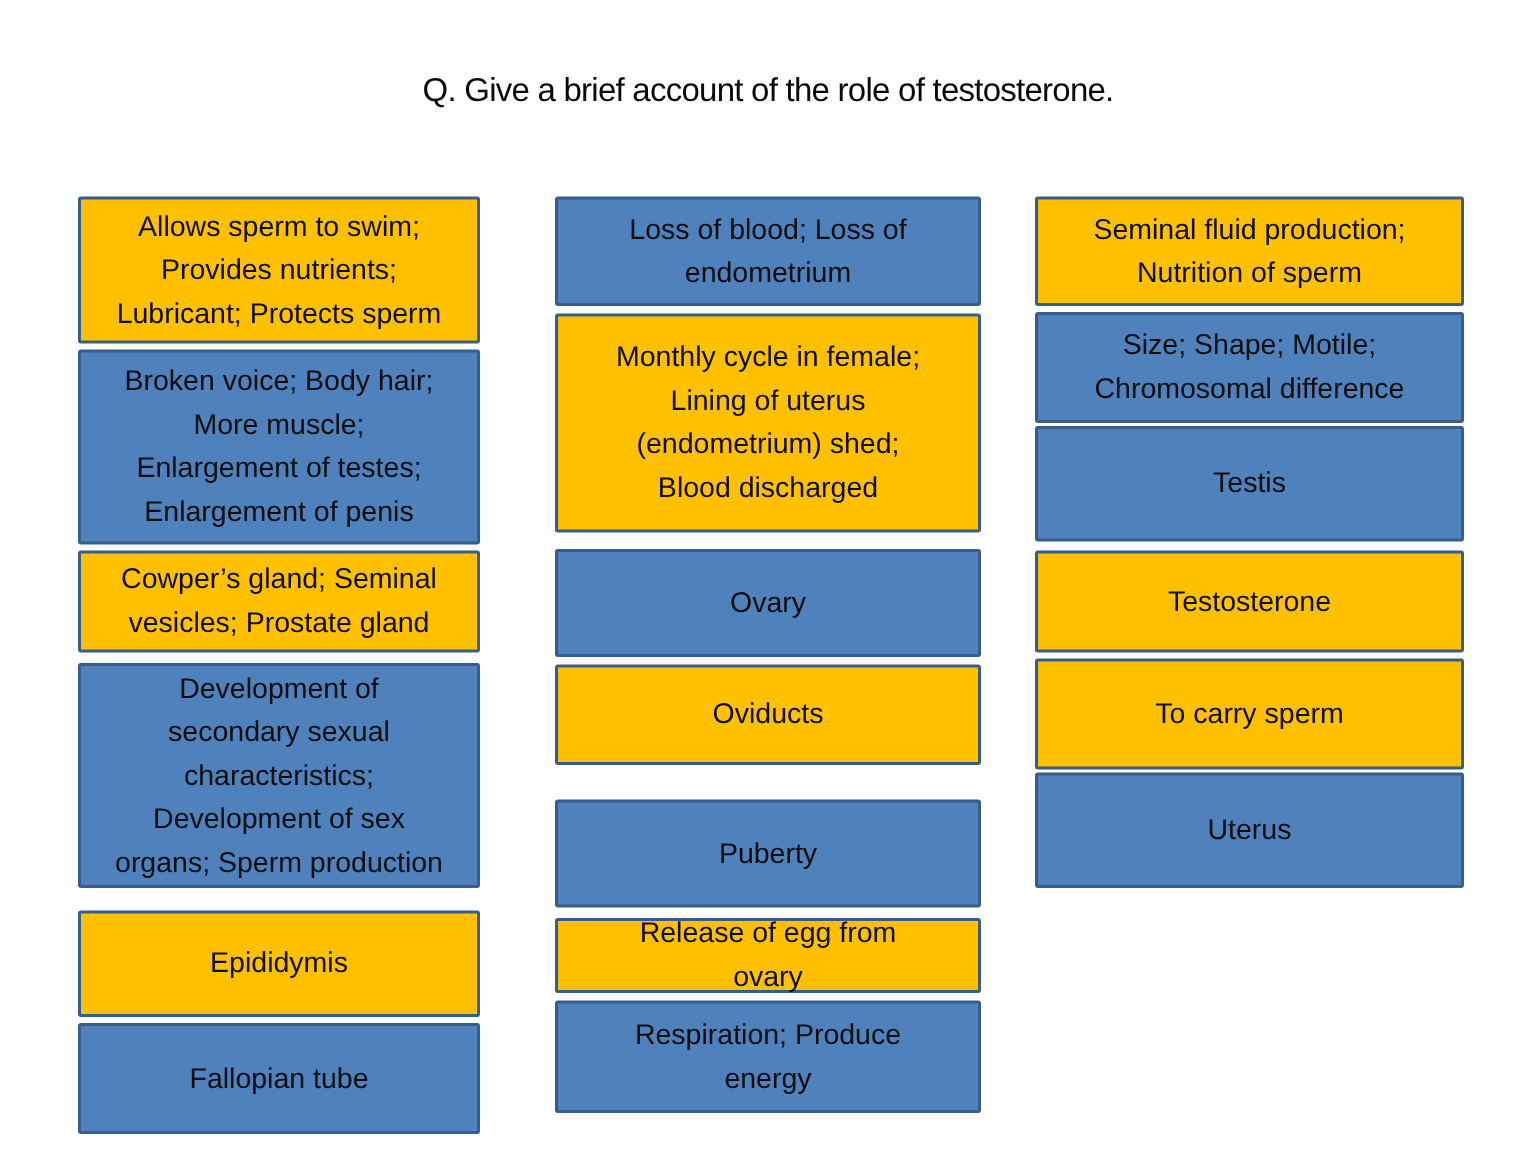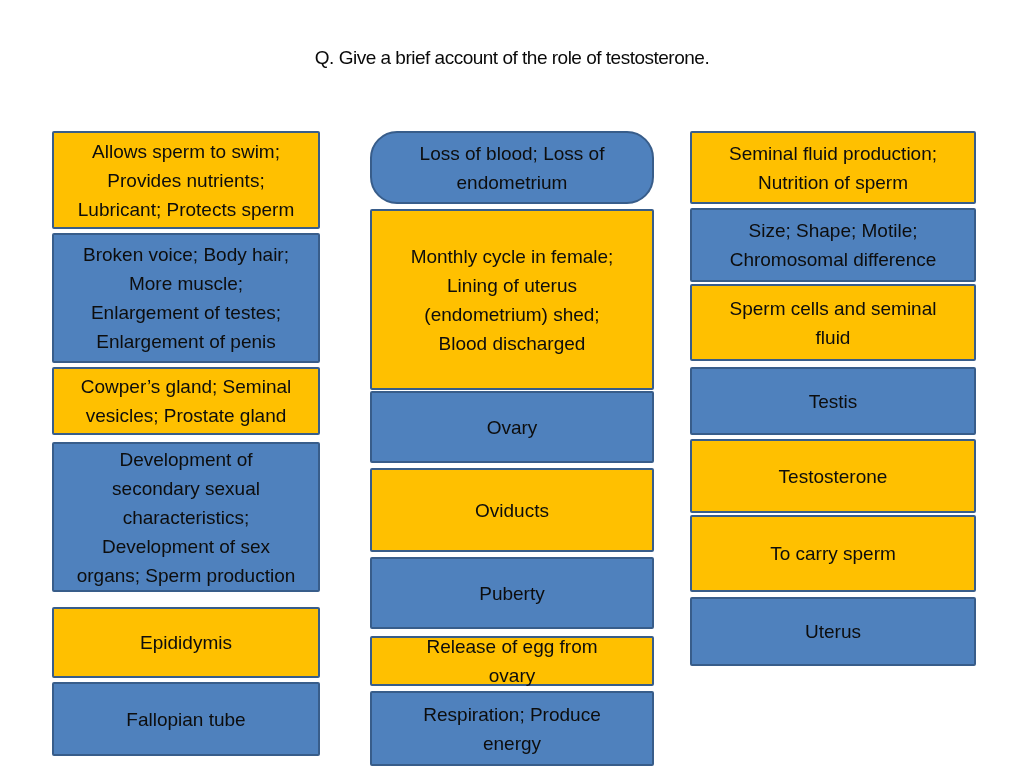--- a/index.html
+++ b/index.html
@@ -5,21 +5,21 @@
   html,body{margin:0;padding:0;}
   body{
     width:1024px;height:768px;
     background:#ffffff;
     font-family:"Liberation Sans",sans-serif;
     position:relative;overflow:hidden;
   }
   .slide-title{
     position:absolute;top:47px;left:0;width:1024px;
     text-align:center;
-    font-size:19px;
+    font-size:22px;
     color:#0a0a0a;
     letter-spacing:-0.5px;
   }
   .col{
     position:absolute;top:131px;
     display:flex;flex-direction:column;
   }
   #col1{left:52px;width:268px;}
   #col2{left:370px;width:284px;}
   #col3{left:690px;width:286px;}
@@ -38,24 +38,24 @@
   .yellow{background:#FFC000;}
   .blue{background:#4F81BD;}
   
   #col1 .box:nth-child(1){height:98px;margin-bottom:4px;}
   #col1 .box:nth-child(2){height:130px;margin-bottom:4px;}
   #col1 .box:nth-child(3){height:68px;margin-bottom:7px;}
   #col1 .box:nth-child(4){height:150px;margin-bottom:15px;}
   #col1 .box:nth-child(5){height:71px;margin-bottom:4px;text-align:center;}
   #col1 .box:nth-child(6){height:74px;}
   
-  #col2 .box:nth-child(1){height:73px;margin-bottom:5px;border-radius:27px;}
-  #col2 .box:nth-child(2){height:181px;margin-bottom:1px;}
+  #col2 .box:nth-child(1){height:73px;margin-bottom:5px;}
+  #col2 .box:nth-child(2){height:146px;margin-bottom:11px;}
   #col2 .box:nth-child(3){height:72px;margin-bottom:5px;}
-  #col2 .box:nth-child(4){height:84px;margin-bottom:5px;}
+  #col2 .box:nth-child(4){height:67px;margin-bottom:23px;}
   #col2 .box:nth-child(5){height:72px;margin-bottom:7px;}
   #col2 .box:nth-child(6){height:50px;margin-bottom:5px;}
   #col2 .box:nth-child(7){height:75px;}
   
   #col3 .box:nth-child(1){height:73px;margin-bottom:4px;}
   #col3 .box:nth-child(2){height:74px;margin-bottom:2px;}
   #col3 .box:nth-child(3){height:77px;margin-bottom:6px;}
   #col3 .box:nth-child(4){height:68px;margin-bottom:4px;}
   #col3 .box:nth-child(5){height:74px;margin-bottom:2px;}
   #col3 .box:nth-child(6){height:77px;margin-bottom:5px;}
@@ -100,19 +100,17 @@
 ovary</div>
   <div class="box blue">Respiration; Produce
 energy</div>
 </div>
 
 <div id="col3" class="col">
   <div class="box yellow">Seminal fluid production;
 Nutrition of sperm</div>
   <div class="box blue">Size; Shape; Motile;
 Chromosomal difference</div>
-  <div class="box yellow">Sperm cells and seminal
-fluid</div>
   <div class="box blue">Testis</div>
   <div class="box yellow">Testosterone</div>
   <div class="box yellow">To carry sperm</div>
   <div class="box blue">Uterus</div>
 </div>
 
 </body></html>

